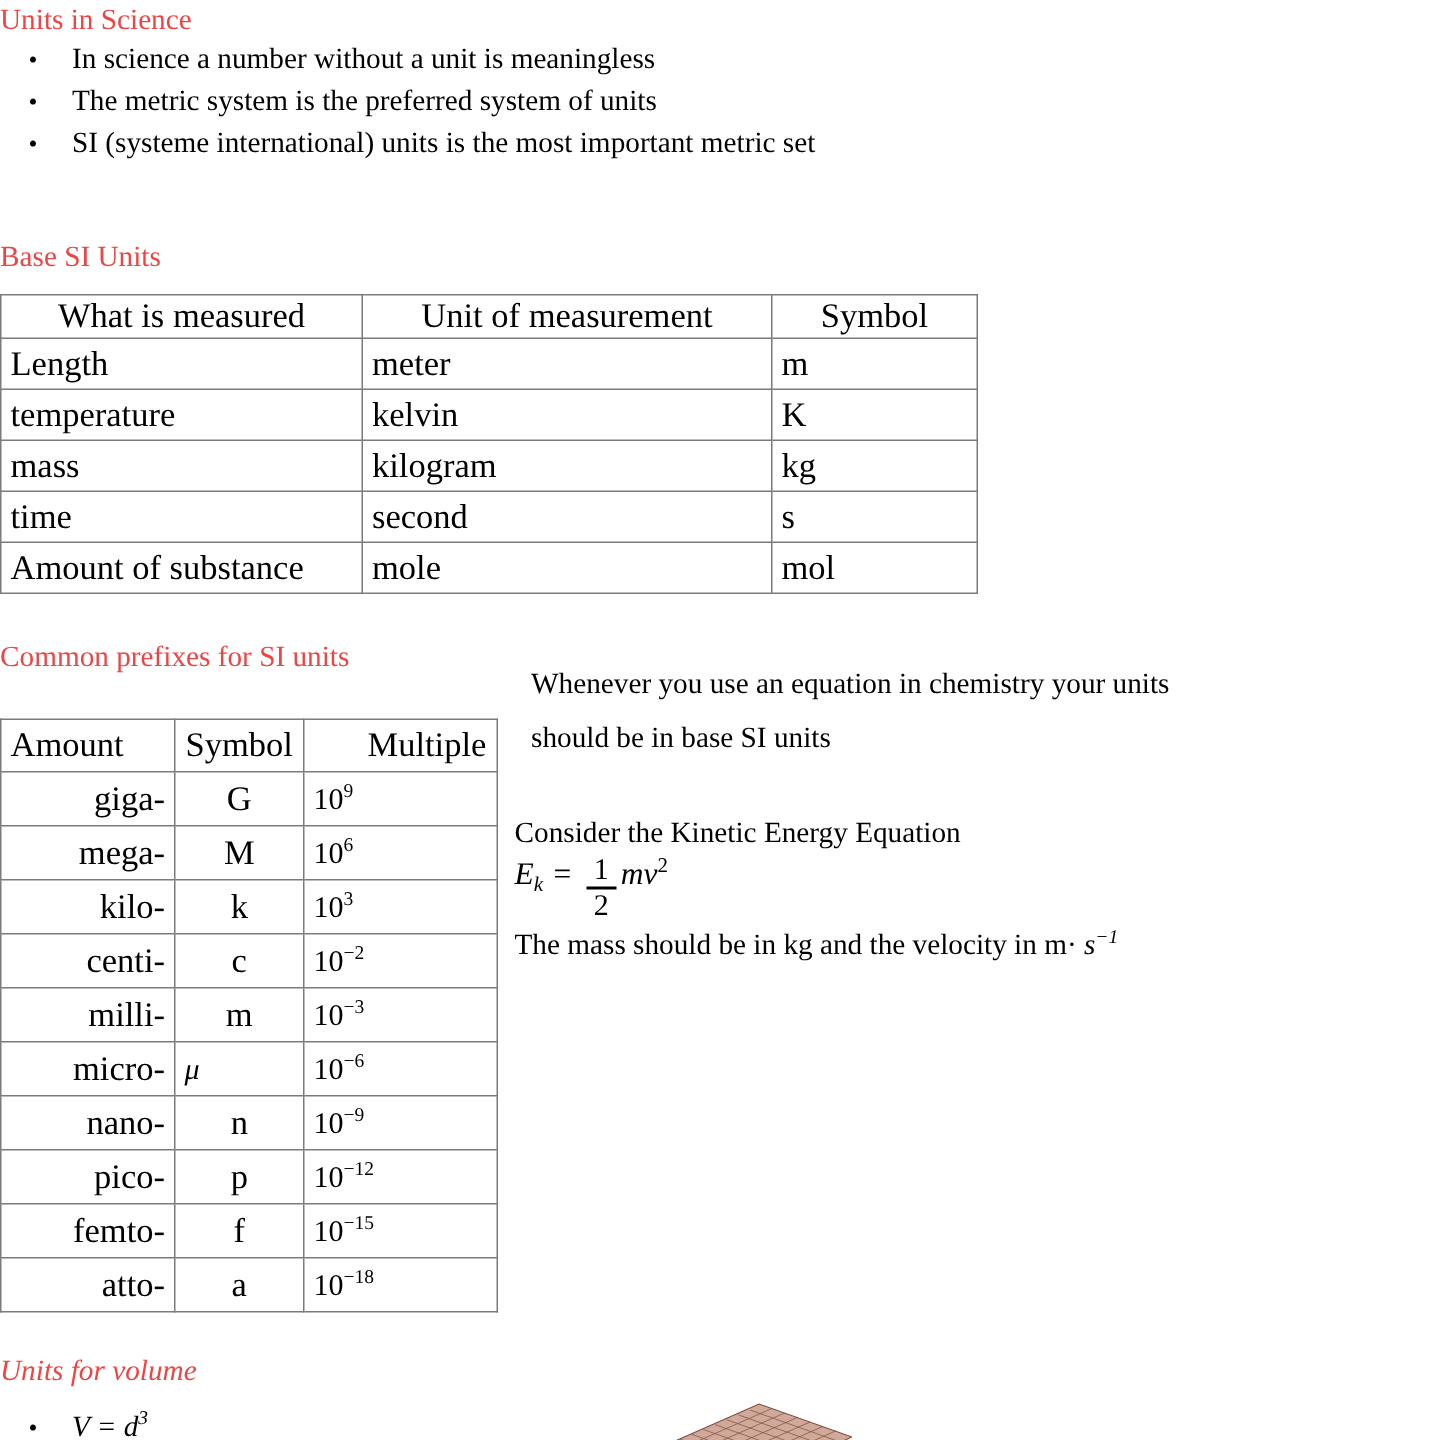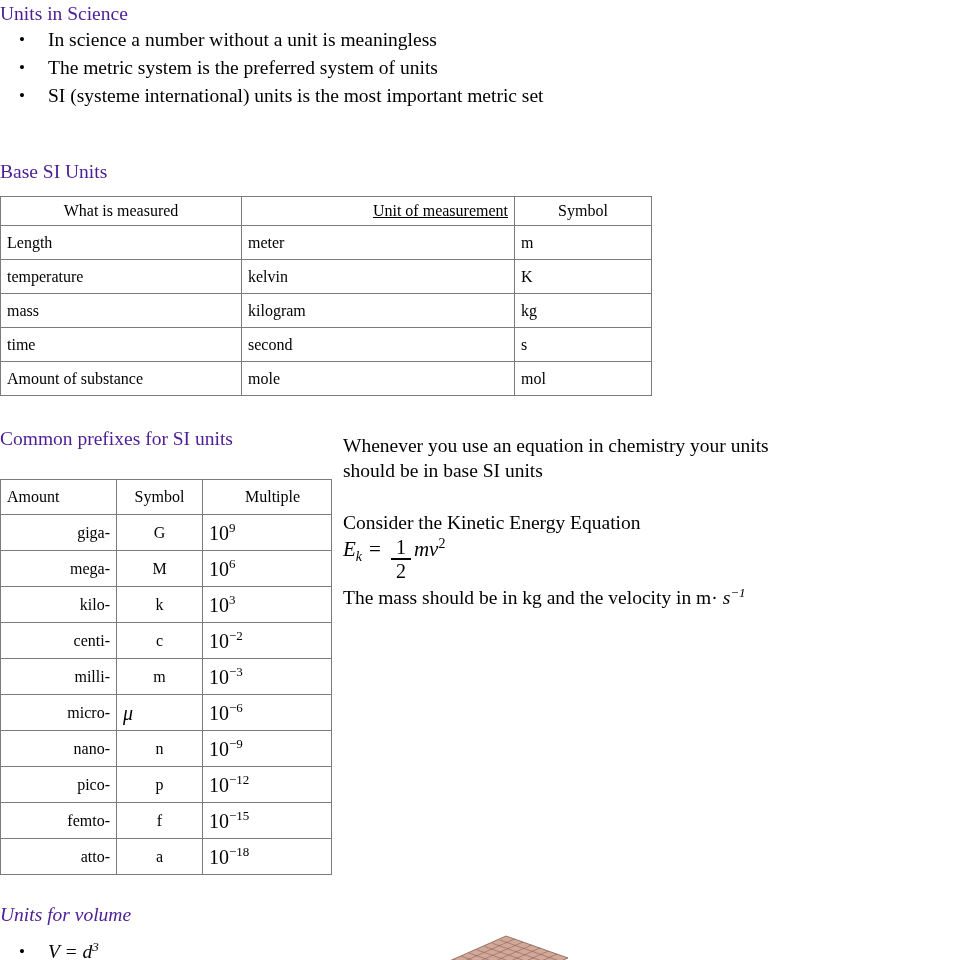--- a/index.html
+++ b/index.html
@@ -21,21 +21,21 @@
     height: 960px;
     padding: 0;
   }
 
   
   .h-line {
     position: absolute;
     font-size: 19.5px;
     line-height: 24px;
     white-space: nowrap;
-    color: #4c1d95;
+    color: #ef4444;
   }
   .bullet-list {
     position: absolute;
     left: 0;
     top: 26px;
     margin: 0;
     padding: 0;
     list-style: none;
   }
   .bullet-list li {
@@ -54,31 +54,31 @@
   }
 
   
   table {
     border-collapse: collapse;
     position: absolute;
   }
   table td, table th {
     border: 1px solid #7b7b7b;
     font-weight: normal;
-    font-size: 16px;
+    font-size: 23px;
     line-height: 22px;
     padding: 3px 6px;
     vertical-align: middle;
     white-space: nowrap;
   }
 
   
   #base-units-table { left: 0; top: 196px; }
   #base-units-table th.c-measured { width: 228px; text-align: center; }
-  #base-units-table th.c-unit     { width: 260px; text-align: right; text-decoration: underline; }
+  #base-units-table th.c-unit     { width: 260px; text-align: center; }
   #base-units-table th.c-symbol   { width: 124px; text-align: center; }
   #base-units-table td { text-align: left; height: 27px; }
 
   
   #prefix-table { left: 0; top: 479px; }
   #prefix-table th { height: 28px; }
   #prefix-table th.p-prefix   { width: 103px; text-align: left; }
   #prefix-table th.p-symbol   { width: 73px;  text-align: center; }
   #prefix-table th.p-multiple { width: 80px;  text-align: left; padding-left: 42px; }
   #prefix-table td.prefix-name { text-align: right; height: 29px; }
@@ -90,21 +90,21 @@
   
   .right-col {
     position: absolute;
     left: 343px;
     top: 433px;
     width: 540px;
   }
   .right-para {
     font-size: 19.5px;
     line-height: 25px;
-    margin: 0;
+    margin: 11px;
   }
   .right-spacer { height: 27px; }
   .eq-line {
     font-size: 19.5px;
     line-height: 25px;
     margin: 0;
   }
 
   
   .equation {

